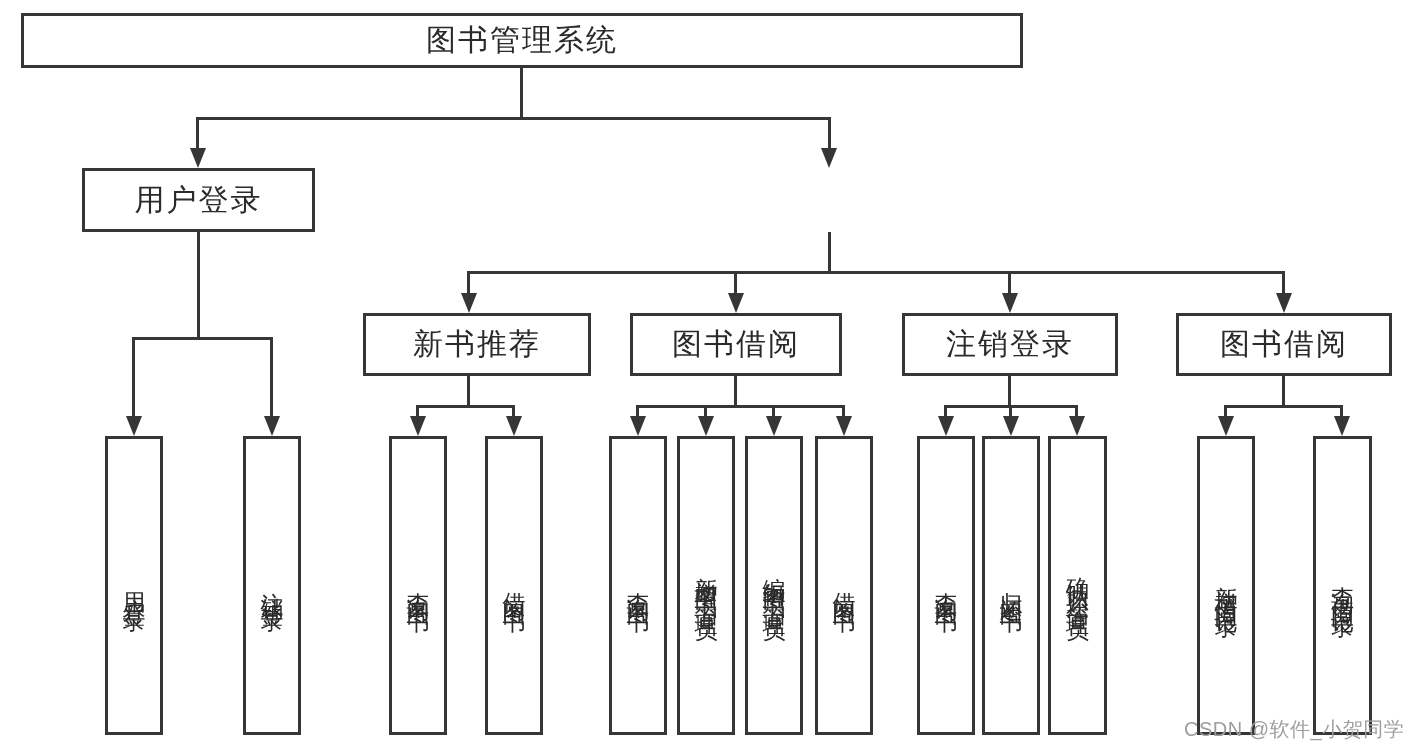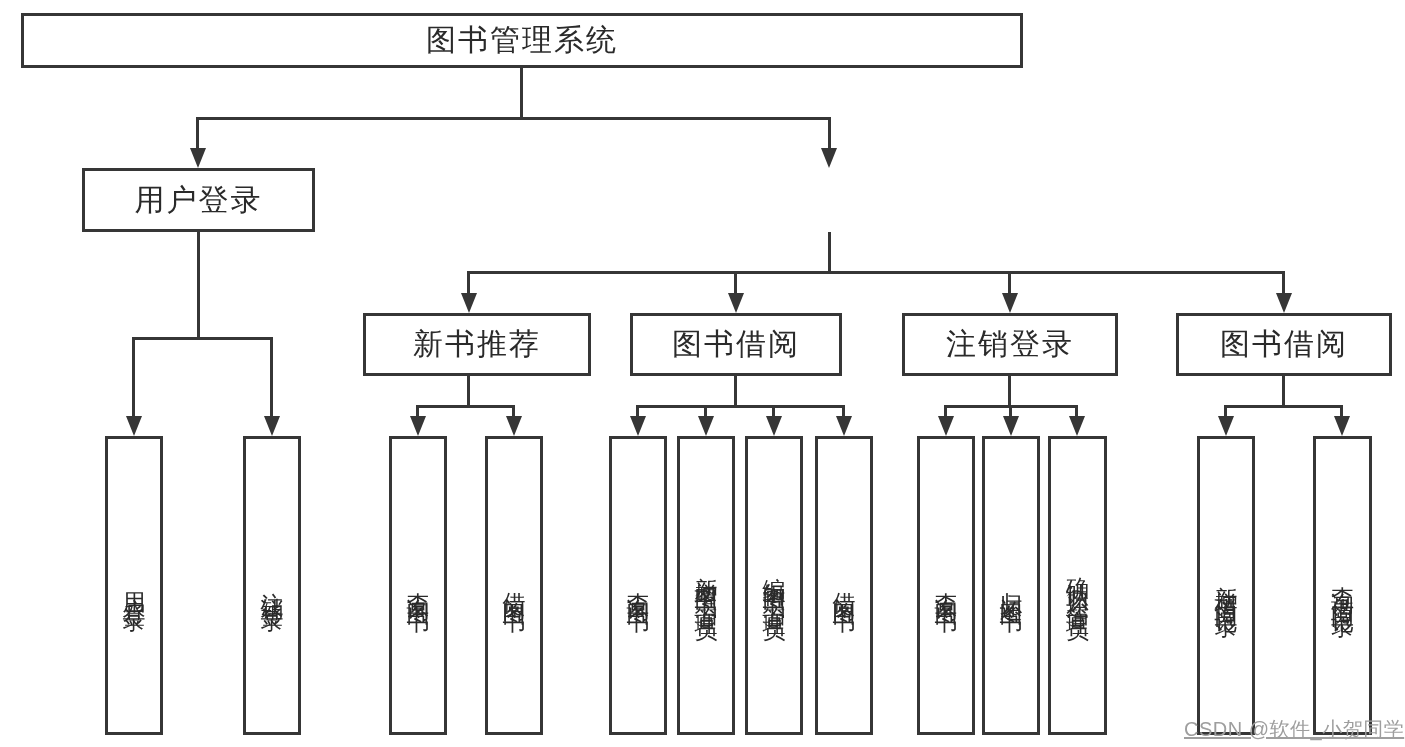--- a/index.html
+++ b/index.html
@@ -46,21 +46,20 @@
   }
   .watermark {
     position: absolute;
     left: 1184px;
     top: 716px;
     font-size: 20px;
     letter-spacing: 0.5px;
     color: #9e9e9e;
     white-space: nowrap;
     z-index: 5;
-    text-decoration: underline;
   }
 </style>
 </head>
 <body>
 
 <div class="canvas">
 
   <div class="box" style="left:21px; top:13px; width:1002px; height:55px;">
     <span class="hlabel">图书管理系统</span>
   </div>

